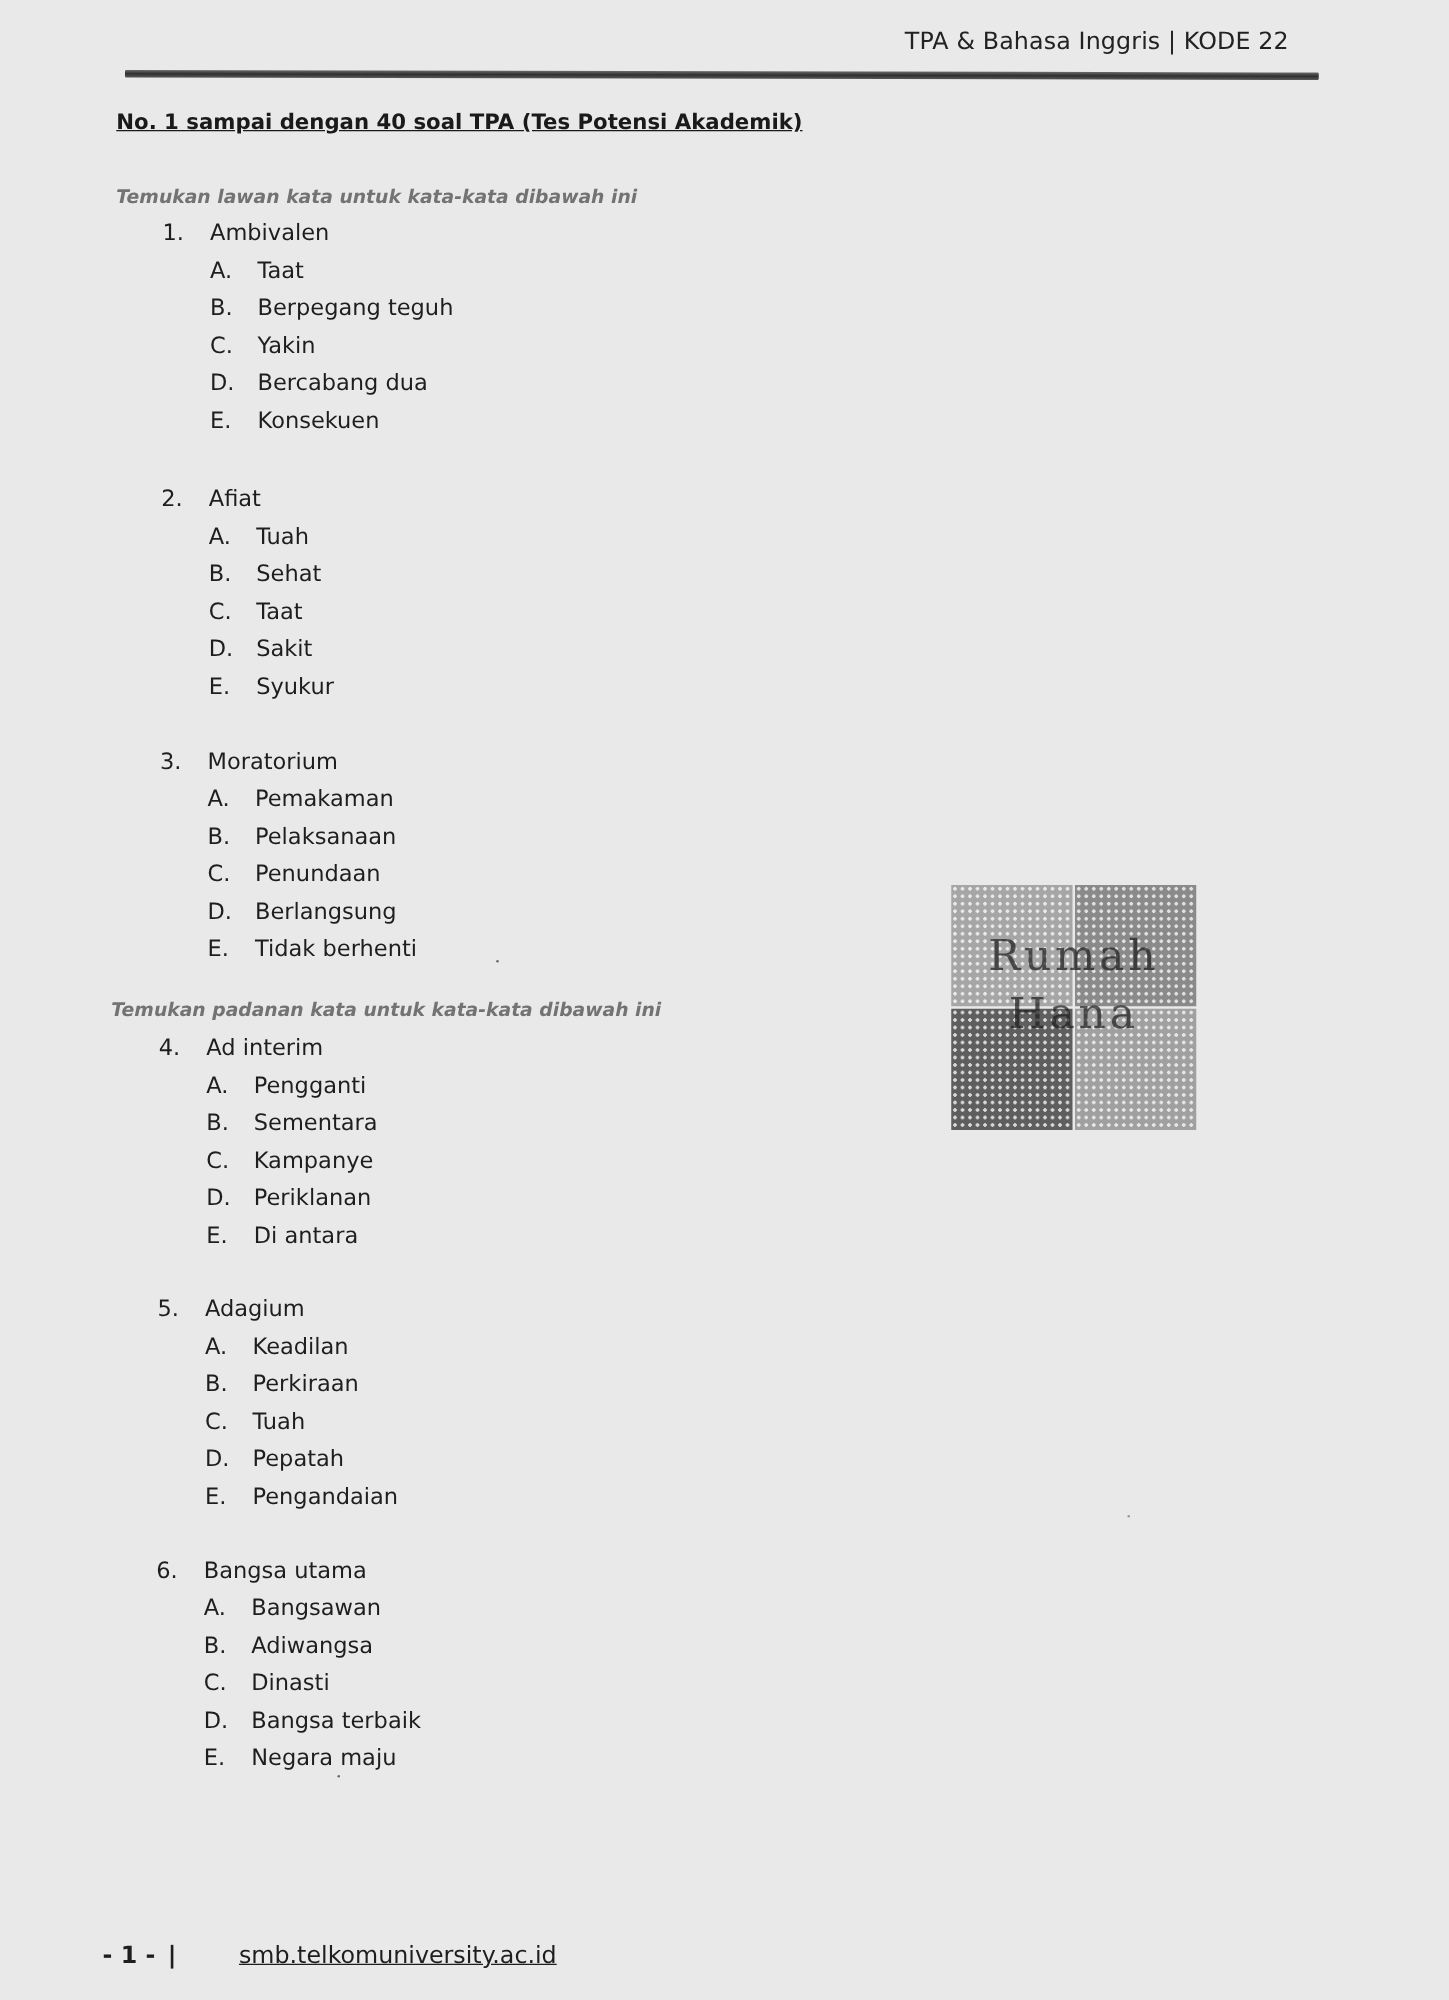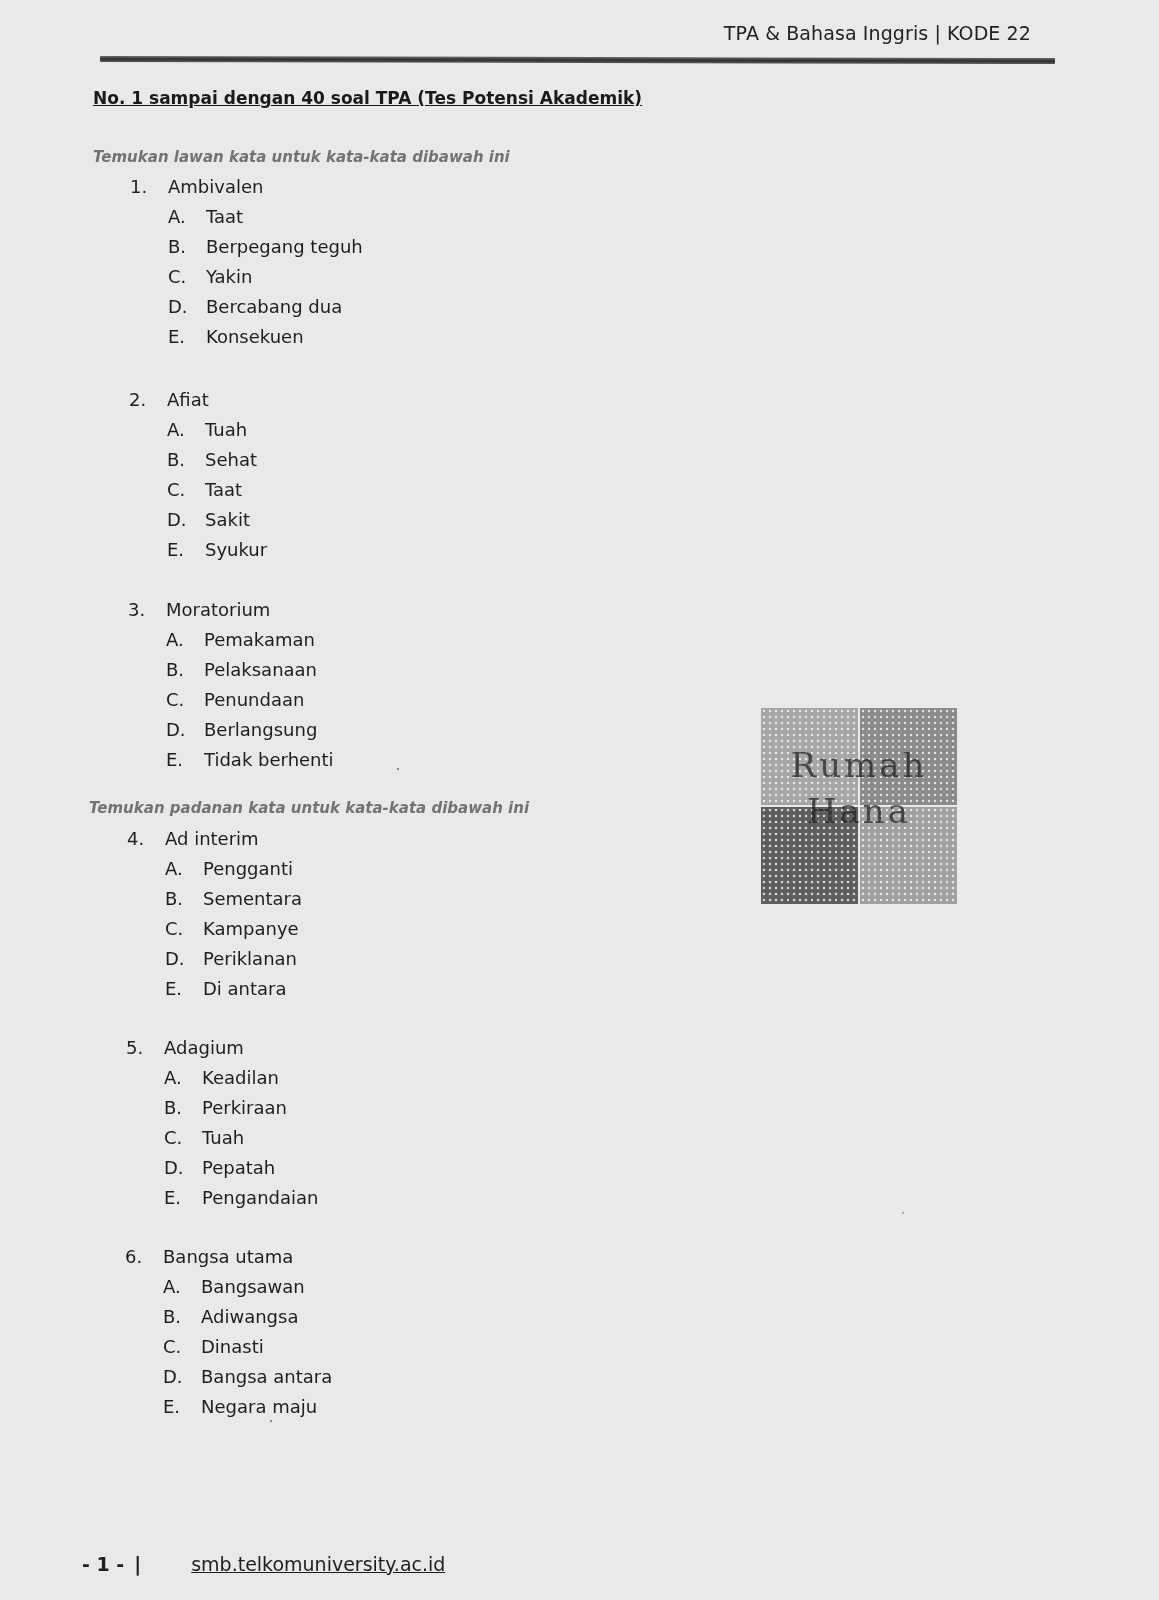--- a/index.html
+++ b/index.html
@@ -261,21 +261,21 @@
   <div class="opt-row">
       <span class="opt-letter">B.</span>
       <span>Adiwangsa</span>
     </div>
   <div class="opt-row">
       <span class="opt-letter">C.</span>
       <span>Dinasti</span>
     </div>
   <div class="opt-row">
       <span class="opt-letter">D.</span>
-      <span>Bangsa antara</span>
+      <span>Bangsa terbaik</span>
     </div>
   <div class="opt-row">
       <span class="opt-letter">E.</span>
       <span>Negara maju</span>
     </div>
 </div>
 
 <div class="watermark">
   <div class="wm-tile wm-tl"></div>
   <div class="wm-tile wm-tr"></div>

